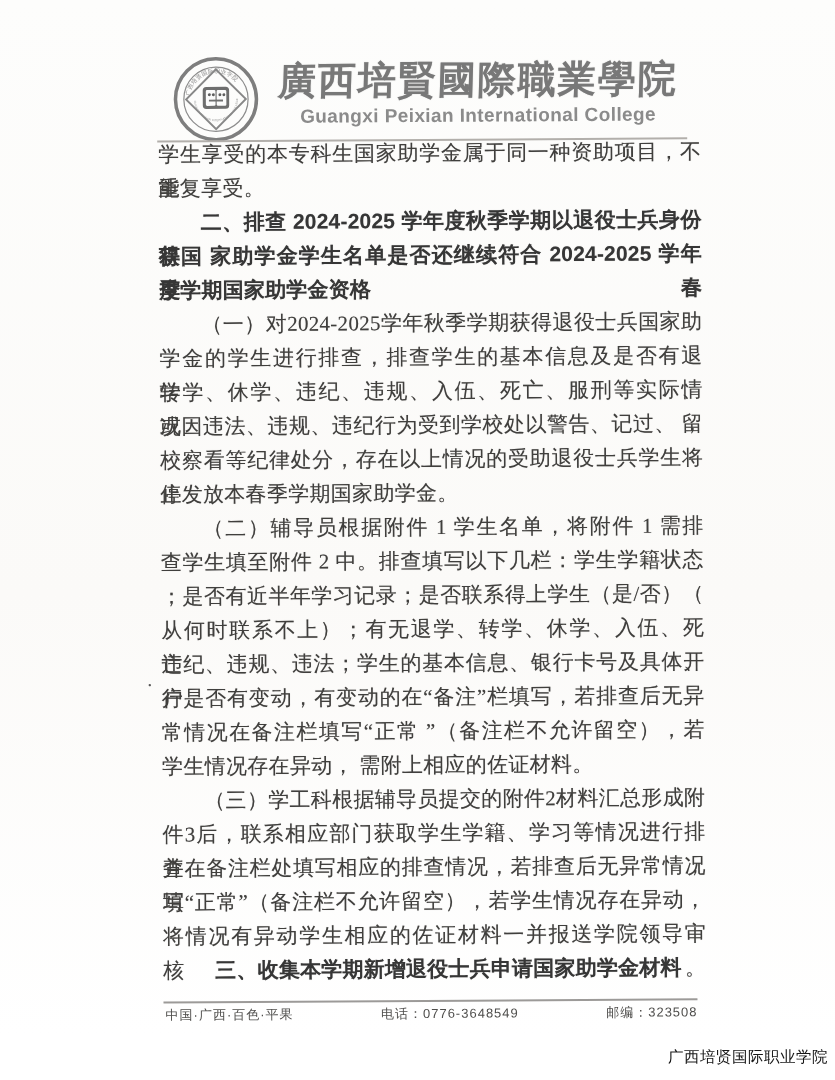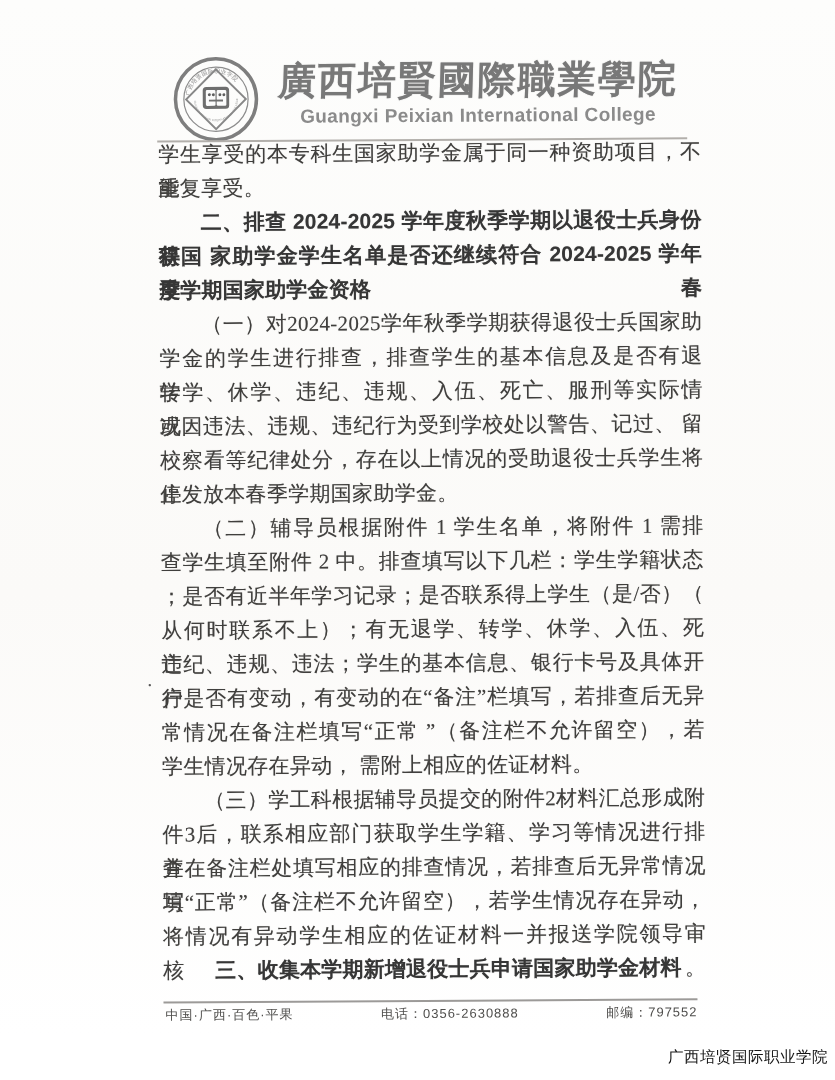--- a/index.html
+++ b/index.html
@@ -122,19 +122,19 @@
       <div class="line fill">并在备注栏处填写相应的排查情况，若排查后无异常情况填</div>
       <div class="line fill">写“正常”（备注栏不允许留空），若学生情况存在异动，</div>
       <div class="line fill">将情况有异动学生相应的佐证材料一并报送学院领导审核。</div>
       <div class="line b ind3">三、收集本学期新增退役士兵申请国家助学金材料</div>
     </div>
     <div class="margin-dot">·</div>
 
     <div class="footer-rule"></div>
     <div class="footer">
       <span>中国·广西·百色·平果</span>
-      <span>电话：0356-2630888</span>
-      <span>邮编：797552</span>
+      <span>电话：0776-3648549</span>
+      <span>邮编：323508</span>
     </div>
   </div>
 
   <div class="caption">广西培贤国际职业学院</div>
 </div>
 
 </body></html>

